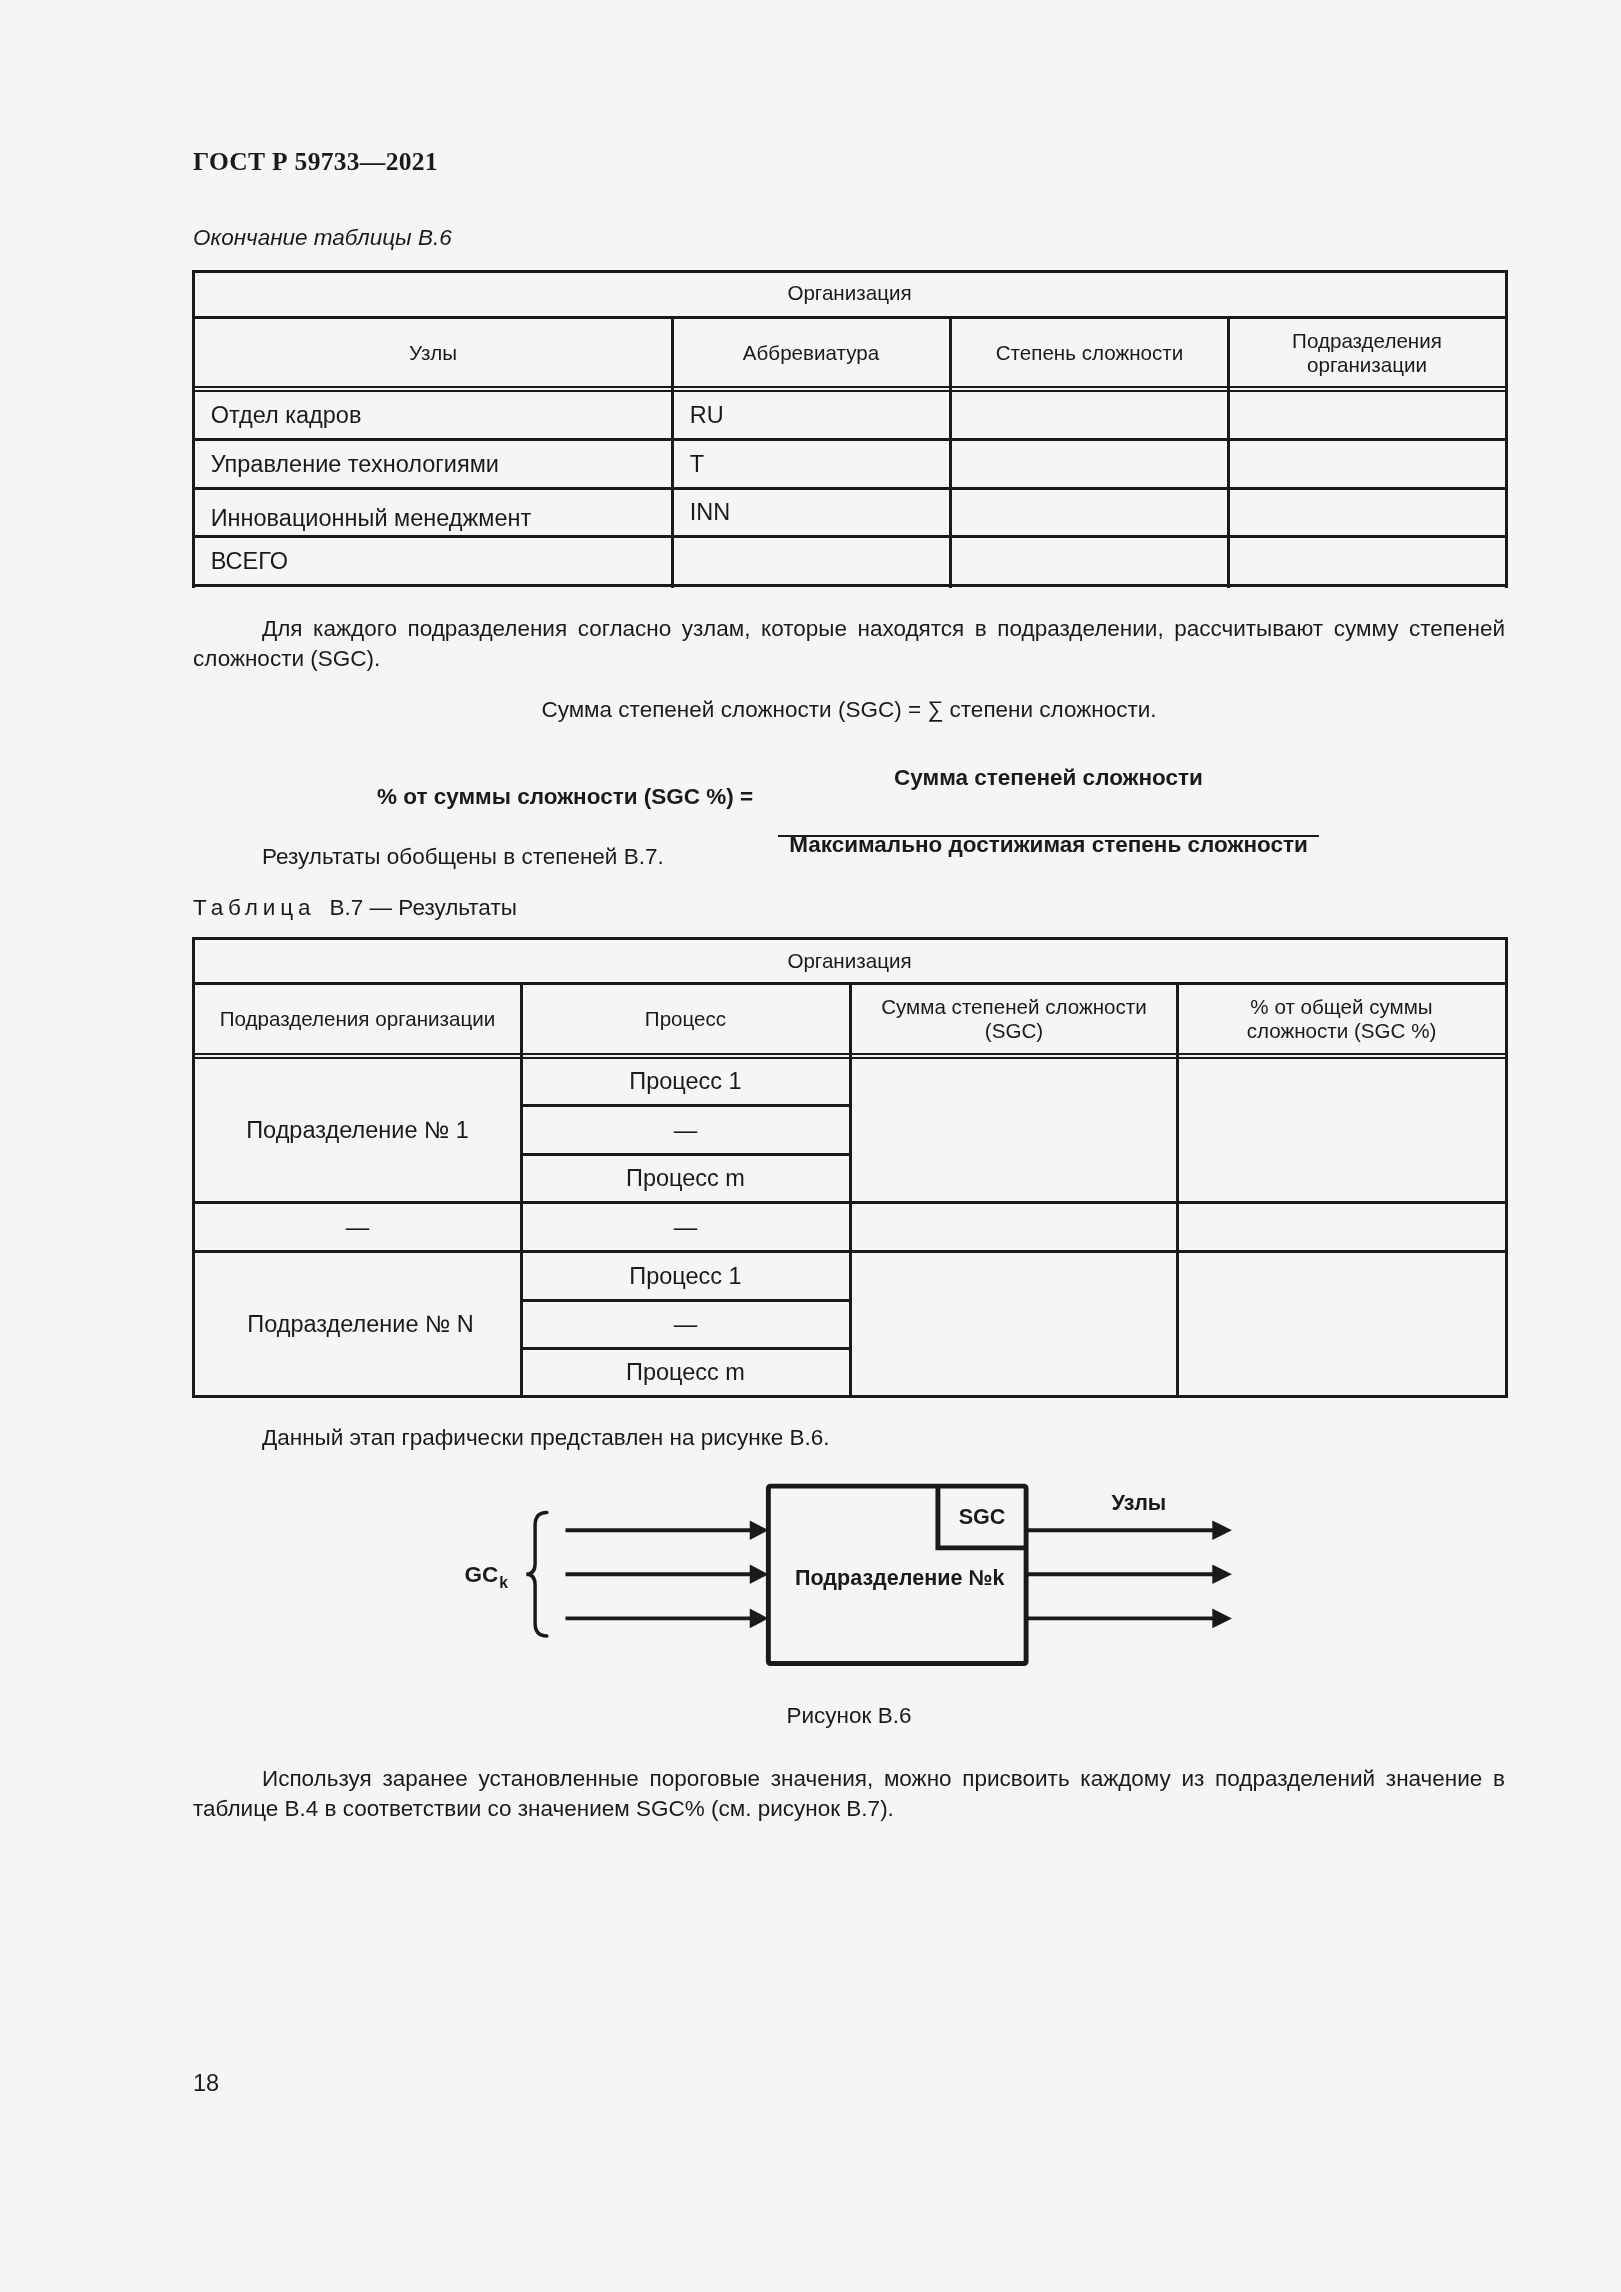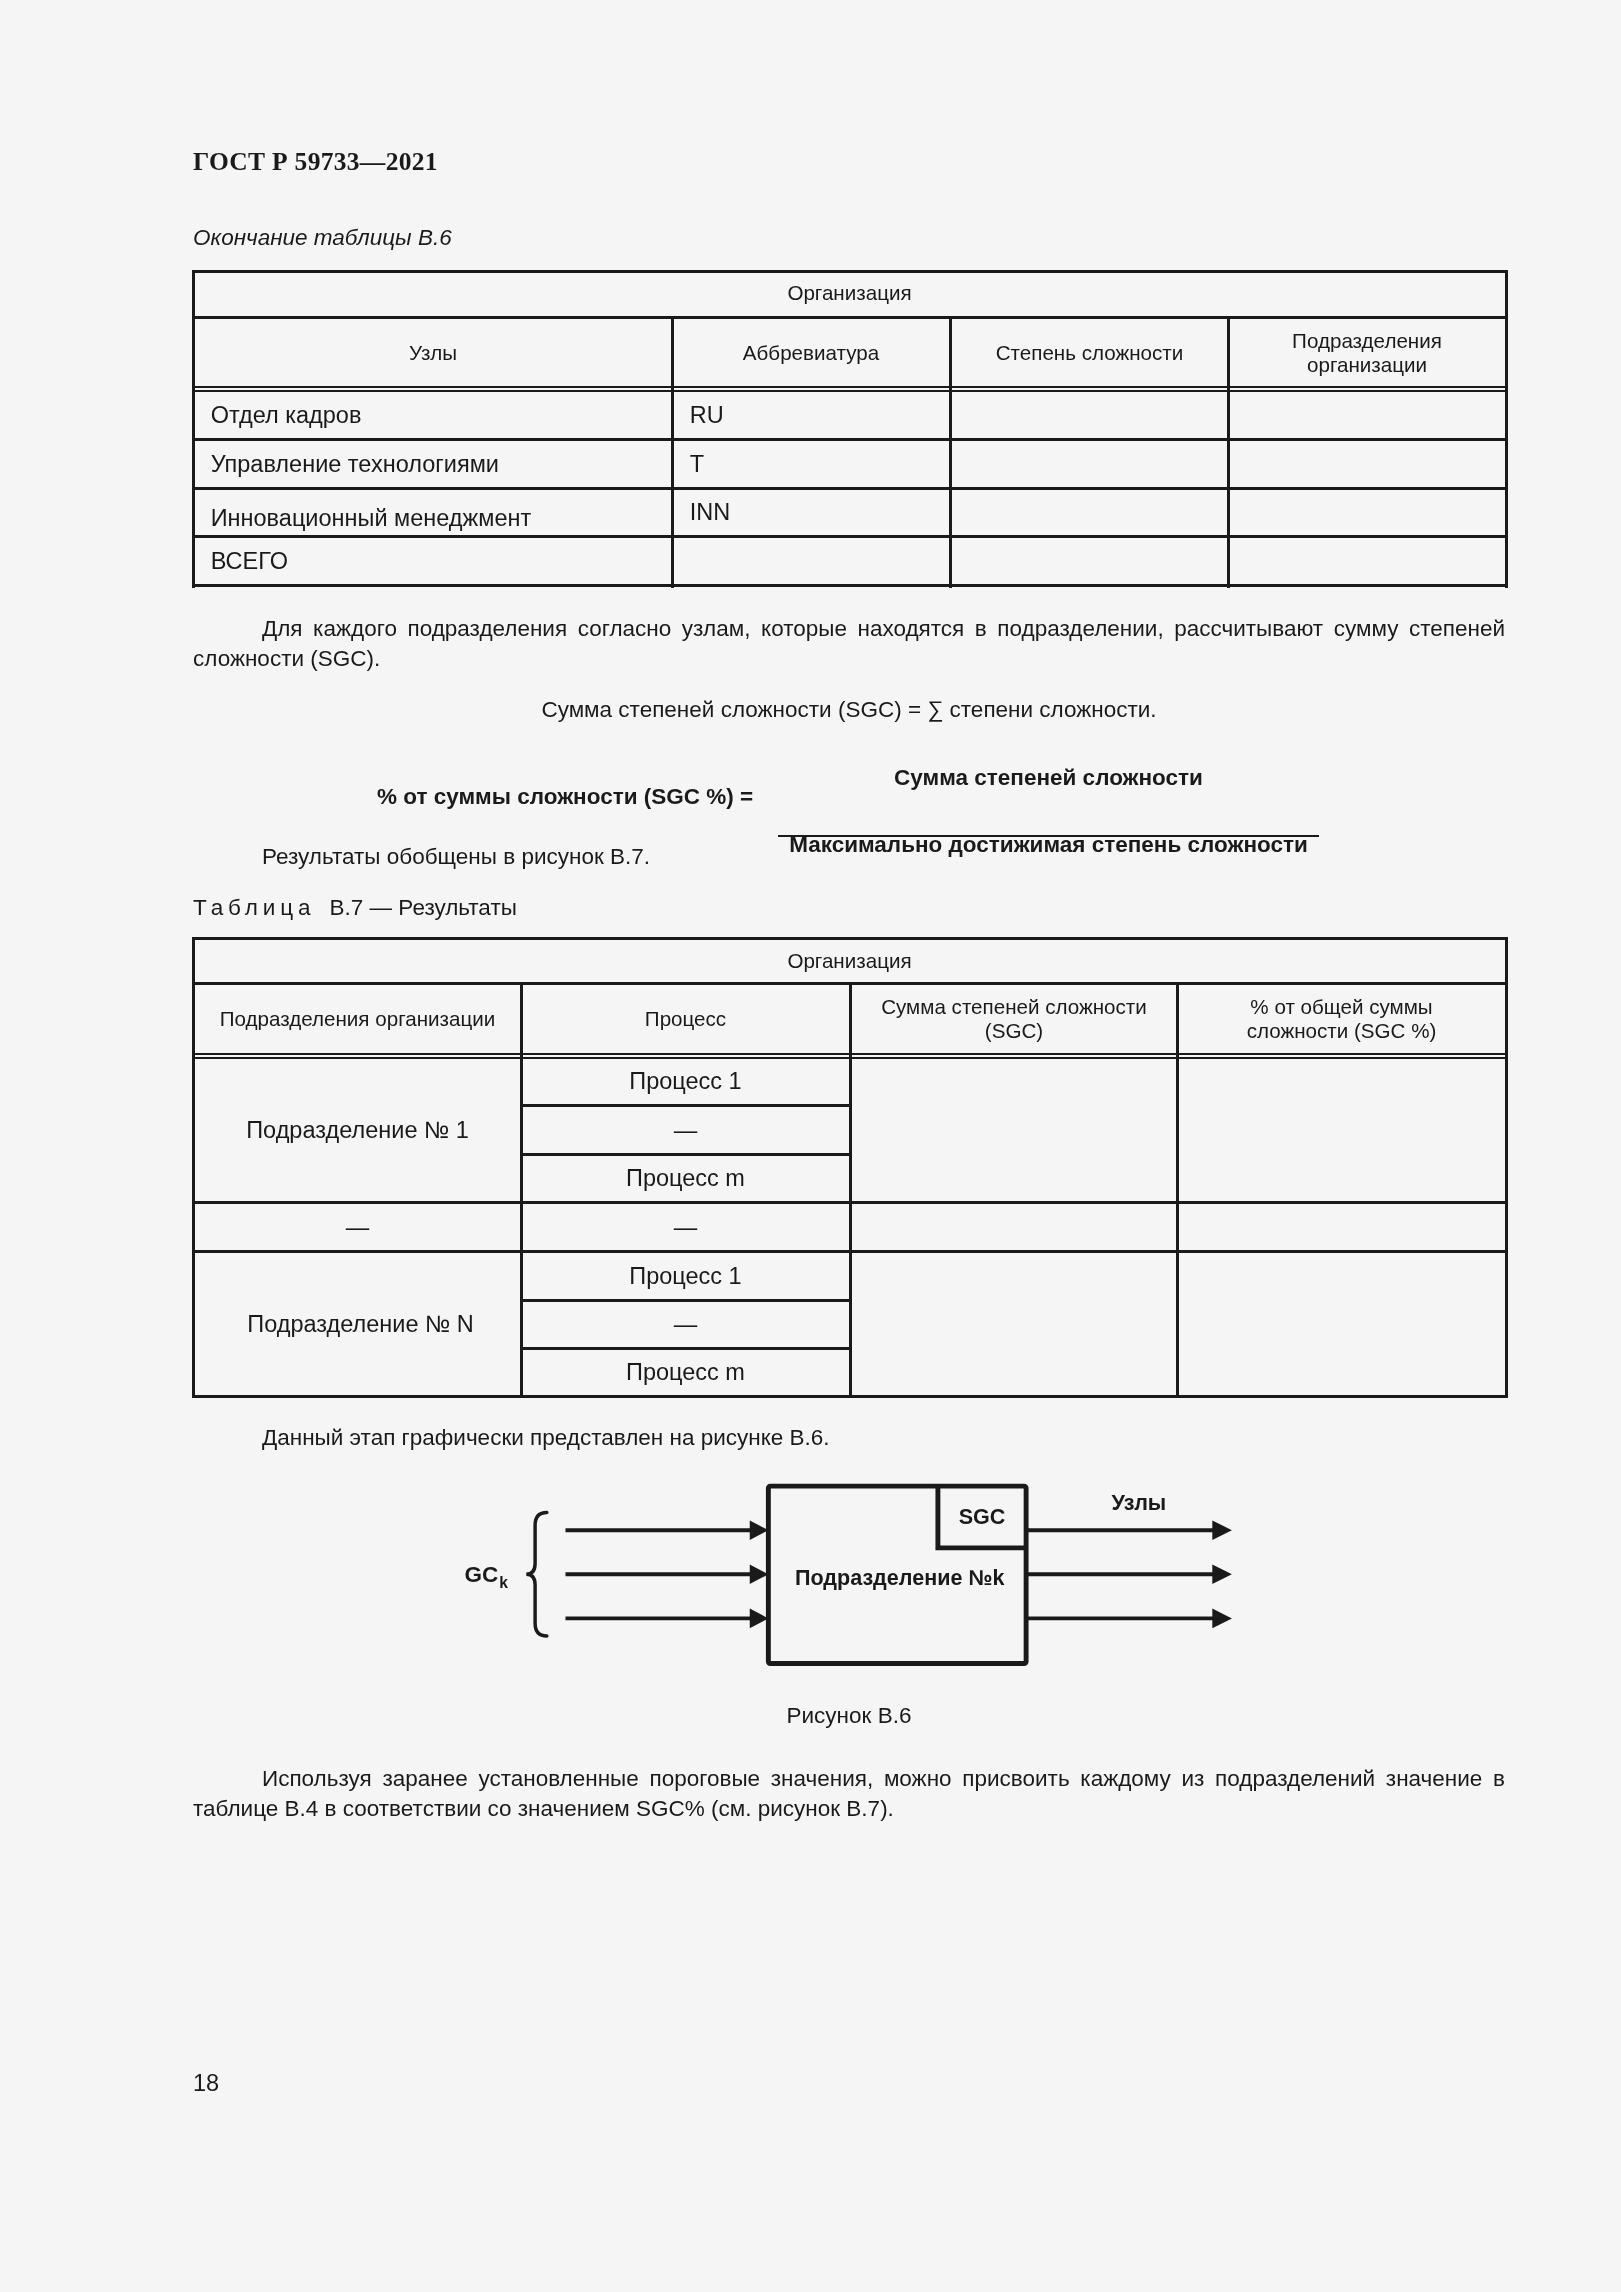--- a/index.html
+++ b/index.html
@@ -78,21 +78,21 @@
   <span class="indent"></span><span>Для каждого подразделения согласно узлам, которые находятся в подразделении, рассчитывают сумму степеней сложности (SGC).</span>
 </div>
 <div class="abs center-line" style="top:697px;">Сумма степеней сложности (SGC) = ∑ степени сложности.</div>
 
 <div class="abs formula-left">% от суммы сложности (SGC %) =</div>
 <div class="abs frac-num">Сумма степеней сложности</div>
 <div class="abs frac-bar"></div>
 <div class="abs frac-den" style="top:784px;margin-top:48px;">Максимально достижимая степень сложности</div>
 
 <div class="abs para" style="top:842px;">
-  <span class="indent"></span><span>Результаты обобщены в рисунок В.7.</span>
+  <span class="indent"></span><span>Результаты обобщены в степеней В.7.</span>
 </div>
 
 <div class="abs caption" style="top:895px;">
   <span class="spaced">Таблица</span>
   <span style="margin-left:7.8px;">В.7 — Результаты</span>
 </div>
 
 <div class="tbl" style="left:0;top:0;">
   <div class="hline" style="left:192px;top:937px;width:1316px;"></div>
   <div class="hline" style="left:192px;top:982px;width:1316px;"></div>

